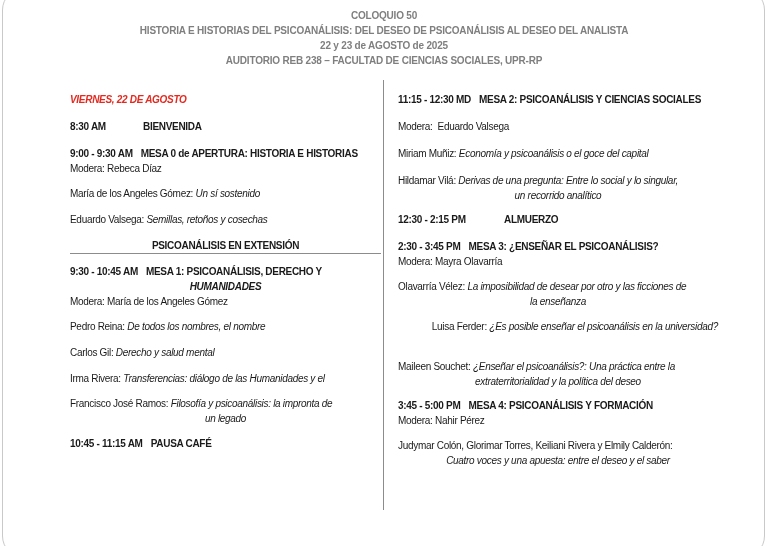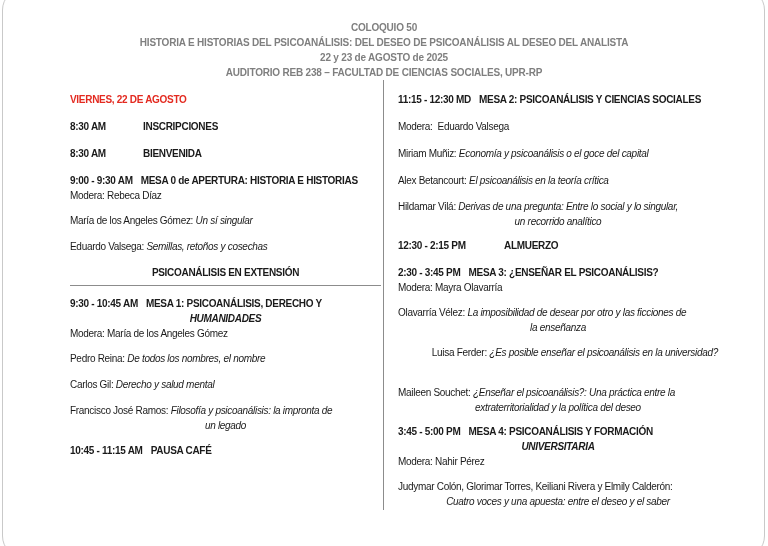--- a/index.html
+++ b/index.html
@@ -6,39 +6,39 @@
   body{
     width:768px;height:546px;background:#ffffff;position:relative;overflow:hidden;
     font-family:"Liberation Sans",sans-serif;font-size:10px;color:#1a1a1a;
     letter-spacing:-0.3px;line-height:15px;
   }
   .frame{
     position:absolute;left:2px;right:3px;top:-12px;bottom:-12px;
     border:1.5px solid #c9c9c9;border-radius:22px;pointer-events:none;
   }
   .hdr{
-    position:absolute;top:20px;left:0;width:768px;text-align:center;
+    position:absolute;top:8px;left:0;width:768px;text-align:center;
     color:#7f7f7f;font-weight:bold;line-height:15px;letter-spacing:-0.2px;
   }
   .divider{position:absolute;left:383px;top:80px;width:1px;height:430px;background:#8c8c8c;}
   .col{position:absolute;top:92px;}
   .col-left{left:70px;width:311px;}
   .col-right{left:398px;width:320px;}
   .line{white-space:pre;}
   .b{font-weight:bold;}
   .i{font-style:italic;}
-  .day{color:#e32a20;font-weight:bold;margin-bottom:12px;}
+  .day{color:#e32a20;font-weight:bold;margin-bottom:12px;font-style:italic;}
   .time{font-weight:bold;display:inline-block;}
   .w73{min-width:73px;}
   .mr8{margin-right:8px;text-align:right;}
   .w106{min-width:106px;}
   .cont{text-align:center;font-style:italic;}
   .sect{
     font-weight:bold;text-align:center;border-bottom:1px solid #8c8c8c;
-    padding-bottom:5px;margin-bottom:10px;
+    margin-bottom:10px;
   }
   .mb9{margin-bottom:9px;}  .mb10{margin-bottom:10px;}
   .mb11{margin-bottom:11px;} .mb12{margin-bottom:12px;} .mb25{margin-bottom:25px;text-align:right;}
 </style>
 </head>
 <body>
 
 <div class="frame"></div>
 
 <header class="hdr">
@@ -46,37 +46,34 @@
   <div class="line">HISTORIA E HISTORIAS DEL PSICOANÁLISIS: DEL DESEO DE PSICOANÁLISIS AL DESEO DEL ANALISTA</div>
   <div class="line">22 y 23 de AGOSTO de 2025</div>
   <div class="line">AUDITORIO REB 238 – FACULTAD DE CIENCIAS SOCIALES, UPR-RP</div>
 </header>
 
 <div class="divider"></div>
 
 <section class="col col-left">
   <div class="day line">VIERNES, 22 DE AGOSTO</div>
 
-  <div class="mb12">
-    <span class="time w73 line">8:30 AM</span><span class="b line">INSCRIPCIONES</span>
-  </div>
 
   <div class="mb12">
     <span class="time w73 line">8:30 AM</span><span class="b line">BIENVENIDA</span>
   </div>
 
   <div class="mb10">
     <div>
       <span class="time mr8 line">9:00 - 9:30 AM</span><span class="b line">MESA 0 de APERTURA: HISTORIA E HISTORIAS</span>
     </div>
     <div class="line">Modera: Rebeca Díaz</div>
   </div>
 
   <div class="mb11">
-    <span class="line">María de los Angeles Gómez: </span><span class="i line">Un sí singular</span>
+    <span class="line">María de los Angeles Gómez: </span><span class="i line">Un sí sostenido</span>
   </div>
 
   <div class="mb11">
     <span class="line">Eduardo Valsega: </span><span class="i line">Semillas, retoños y cosechas</span>
   </div>
 
   <div class="sect line">PSICOANÁLISIS EN EXTENSIÓN</div>
 
   <div class="mb10">
     <div>
@@ -88,20 +85,23 @@
 
   <div class="mb11">
     <span class="line">Pedro Reina: </span><span class="i line">De todos los nombres, el nombre</span>
   </div>
 
   <div class="mb11">
     <span class="line">Carlos Gil: </span><span class="i line">Derecho y salud mental</span>
   </div>
 
   <div class="mb10">
+    <div>
+      <span class="line">Irma Rivera: </span><span class="i line">Transferencias: diálogo de las Humanidades y el</span>
+    </div>
   </div>
 
   <div class="mb10">
     <div>
       <span class="line">Francisco José Ramos: </span><span class="i line">Filosofía y psicoanálisis: la impronta de</span>
     </div>
     <div class="cont i line">un legado</div>
   </div>
 
   <div>
@@ -113,23 +113,20 @@
   <div class="mb12">
     <span class="time mr8 line">11:15 - 12:30 MD</span><span class="b line">MESA 2: PSICOANÁLISIS Y CIENCIAS SOCIALES</span>
   </div>
 
   <div class="mb12 line">Modera:  Eduardo Valsega</div>
 
   <div class="mb12">
     <span class="line">Miriam Muñiz: </span><span class="i line">Economía y psicoanálisis o el goce del capital</span>
   </div>
 
-  <div class="mb11">
-    <span class="line">Alex Betancourt: </span><span class="i line">El psicoanálisis en la teoría crítica</span>
-  </div>
 
   <div class="mb9">
     <div>
       <span class="line">Hildamar Vilá: </span><span class="i line">Derivas de una pregunta: Entre lo social y lo singular,</span>
     </div>
     <div class="cont i line">un recorrido analítico</div>
   </div>
 
   <div class="mb12">
     <span class="time w106 line">12:30 - 2:15 PM</span><span class="b line">ALMUERZO</span>
@@ -157,21 +154,20 @@
     <div>
       <span class="line">Maileen Souchet: </span><span class="i line">¿Enseñar el psicoanálisis?: Una práctica entre la</span>
     </div>
     <div class="cont i line">extraterritorialidad y la política del deseo</div>
   </div>
 
   <div class="mb10">
     <div>
       <span class="time mr8 line">3:45 - 5:00 PM</span><span class="b line">MESA 4: PSICOANÁLISIS Y FORMACIÓN</span>
     </div>
-    <div class="cont b line">UNIVERSITARIA</div>
     <div class="line">Modera: Nahir Pérez</div>
   </div>
 
   <div>
     <div class="line">Judymar Colón, Glorimar Torres, Keiliani Rivera y Elmily Calderón:</div>
     <div class="cont i line">Cuatro voces y una apuesta: entre el deseo y el saber</div>
   </div>
 </section>
 
 </body></html>

